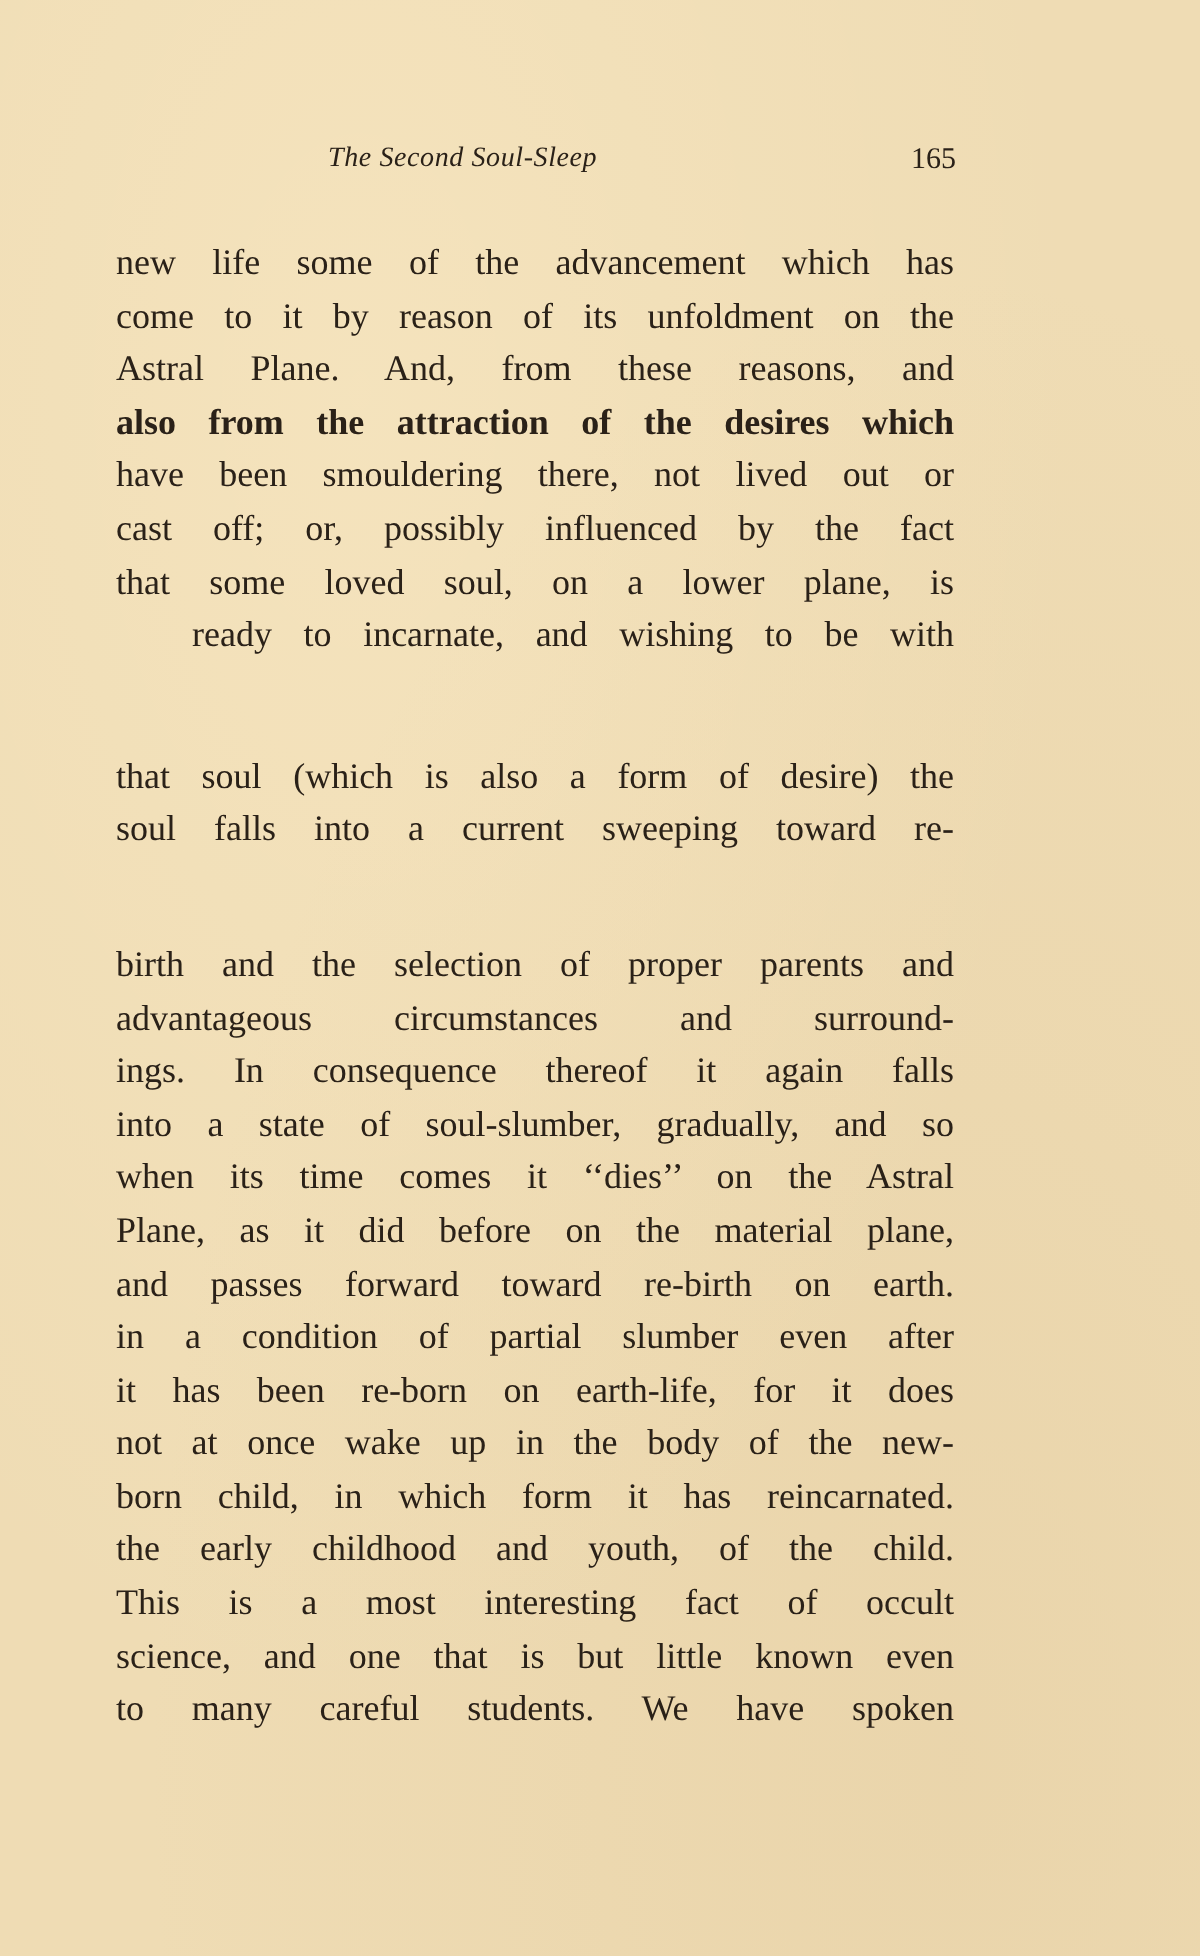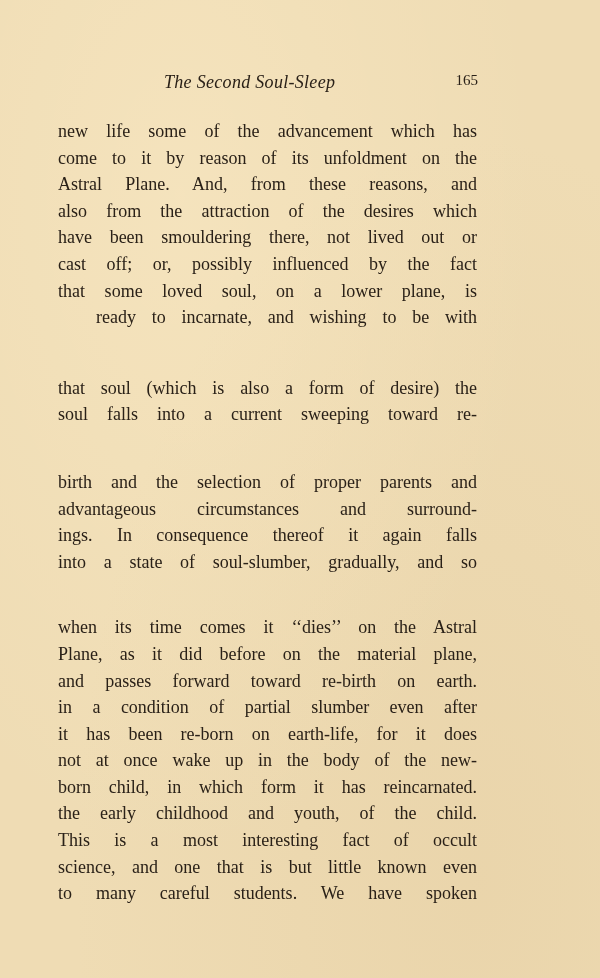--- a/index.html
+++ b/index.html
@@ -30,21 +30,21 @@
       top: 72px;
       width: 420px;
       height: 28px;
     }
     .running-title {
       position: absolute;
       left: 106px;
       top: 0;
       font-family: "Liberation Serif", "DejaVu Serif", serif;
       font-style: italic;
-      font-size: 18px;
+      font-size: 14px;
       letter-spacing: 0.3px;
       color: #2a2118;
       white-space: nowrap;
     }
     .page-number {
       position: absolute;
       right: 0;
       top: 0;
       font-family: "Liberation Serif", "DejaVu Serif", serif;
       font-size: 15px;
@@ -79,32 +79,32 @@
   <div class="running-head">
     <span class="running-title">The Second Soul-Sleep</span>
     <span class="page-number">165</span>
   </div>
 
   <div class="body-text">
     <div>
       <span class="line" style="white-space: normal; overflow: hidden;">new life some of the advancement which has</span>
       <span class="line" style="white-space: normal; overflow: hidden;">come to it by reason of its unfoldment on the</span>
       <span class="line" style="white-space: normal; overflow: hidden;">Astral Plane.  And, from these reasons, and</span>
-      <span class="line" style="white-space: normal; overflow: hidden;">also from the attraction of the desires which</span>
+      <span class="line" style="white-space: normal; overflow: hidden; font-weight: bold;">also from the attraction of the desires which</span>
       <span class="line" style="white-space: normal; overflow: hidden;">have been smouldering there, not lived out or</span>
       <span class="line" style="white-space: normal; overflow: hidden;">cast off; or, possibly influenced by the fact</span>
       <span class="line" style="white-space: normal; overflow: hidden;">that some loved soul, on a lower plane, is</span>
       <span class="line" style="white-space: normal; overflow: hidden; margin-left: 38px;">ready to incarnate, and wishing to be with</span>
       <span class="line" style="white-space: normal; overflow: hidden; margin-top: 44px;">that soul (which is also a form of desire) the</span>
       <span class="line" style="white-space: normal; overflow: hidden;">soul falls into a current sweeping toward re-</span>
       <span class="line" style="white-space: normal; overflow: hidden; margin-top: 41px;">birth and the selection of proper parents and</span>
       <span class="line" style="white-space: normal; overflow: hidden;">advantageous circumstances and surround-</span>
       <span class="line" style="white-space: normal; overflow: hidden;">ings.  In consequence thereof it again falls</span>
       <span class="line" style="white-space: normal; overflow: hidden;">into a state of soul-slumber, gradually, and so</span>
-      <span class="line" style="white-space: normal; overflow: hidden; margin-top: 39px;">when its time comes it ‘‘dies’’ on the Astral</span>
+      <span class="line" style="white-space: normal; overflow: hidden;">when its time comes it ‘‘dies’’ on the Astral</span>
       <span class="line" style="white-space: normal; overflow: hidden;">Plane, as it did before on the material plane,</span>
       <span class="line" style="white-space: normal; overflow: hidden;">and passes forward toward re-birth on earth.</span>
     </div>
     <div>
       <span class="line" style="white-space: normal; overflow: hidden;">in a condition of partial slumber even after</span>
       <span class="line" style="white-space: normal; overflow: hidden;">it has been re-born on earth-life, for it does</span>
       <span class="line" style="white-space: normal; overflow: hidden;">not at once wake up in the body of the new-</span>
       <span class="line" style="white-space: normal; overflow: hidden;">born child, in which form it has reincarnated.</span>
       <span class="line" style="white-space: normal; overflow: hidden;">the early childhood and youth, of the child.</span>
       <span class="line" style="white-space: normal; overflow: hidden;">This is a most interesting fact of occult</span>

